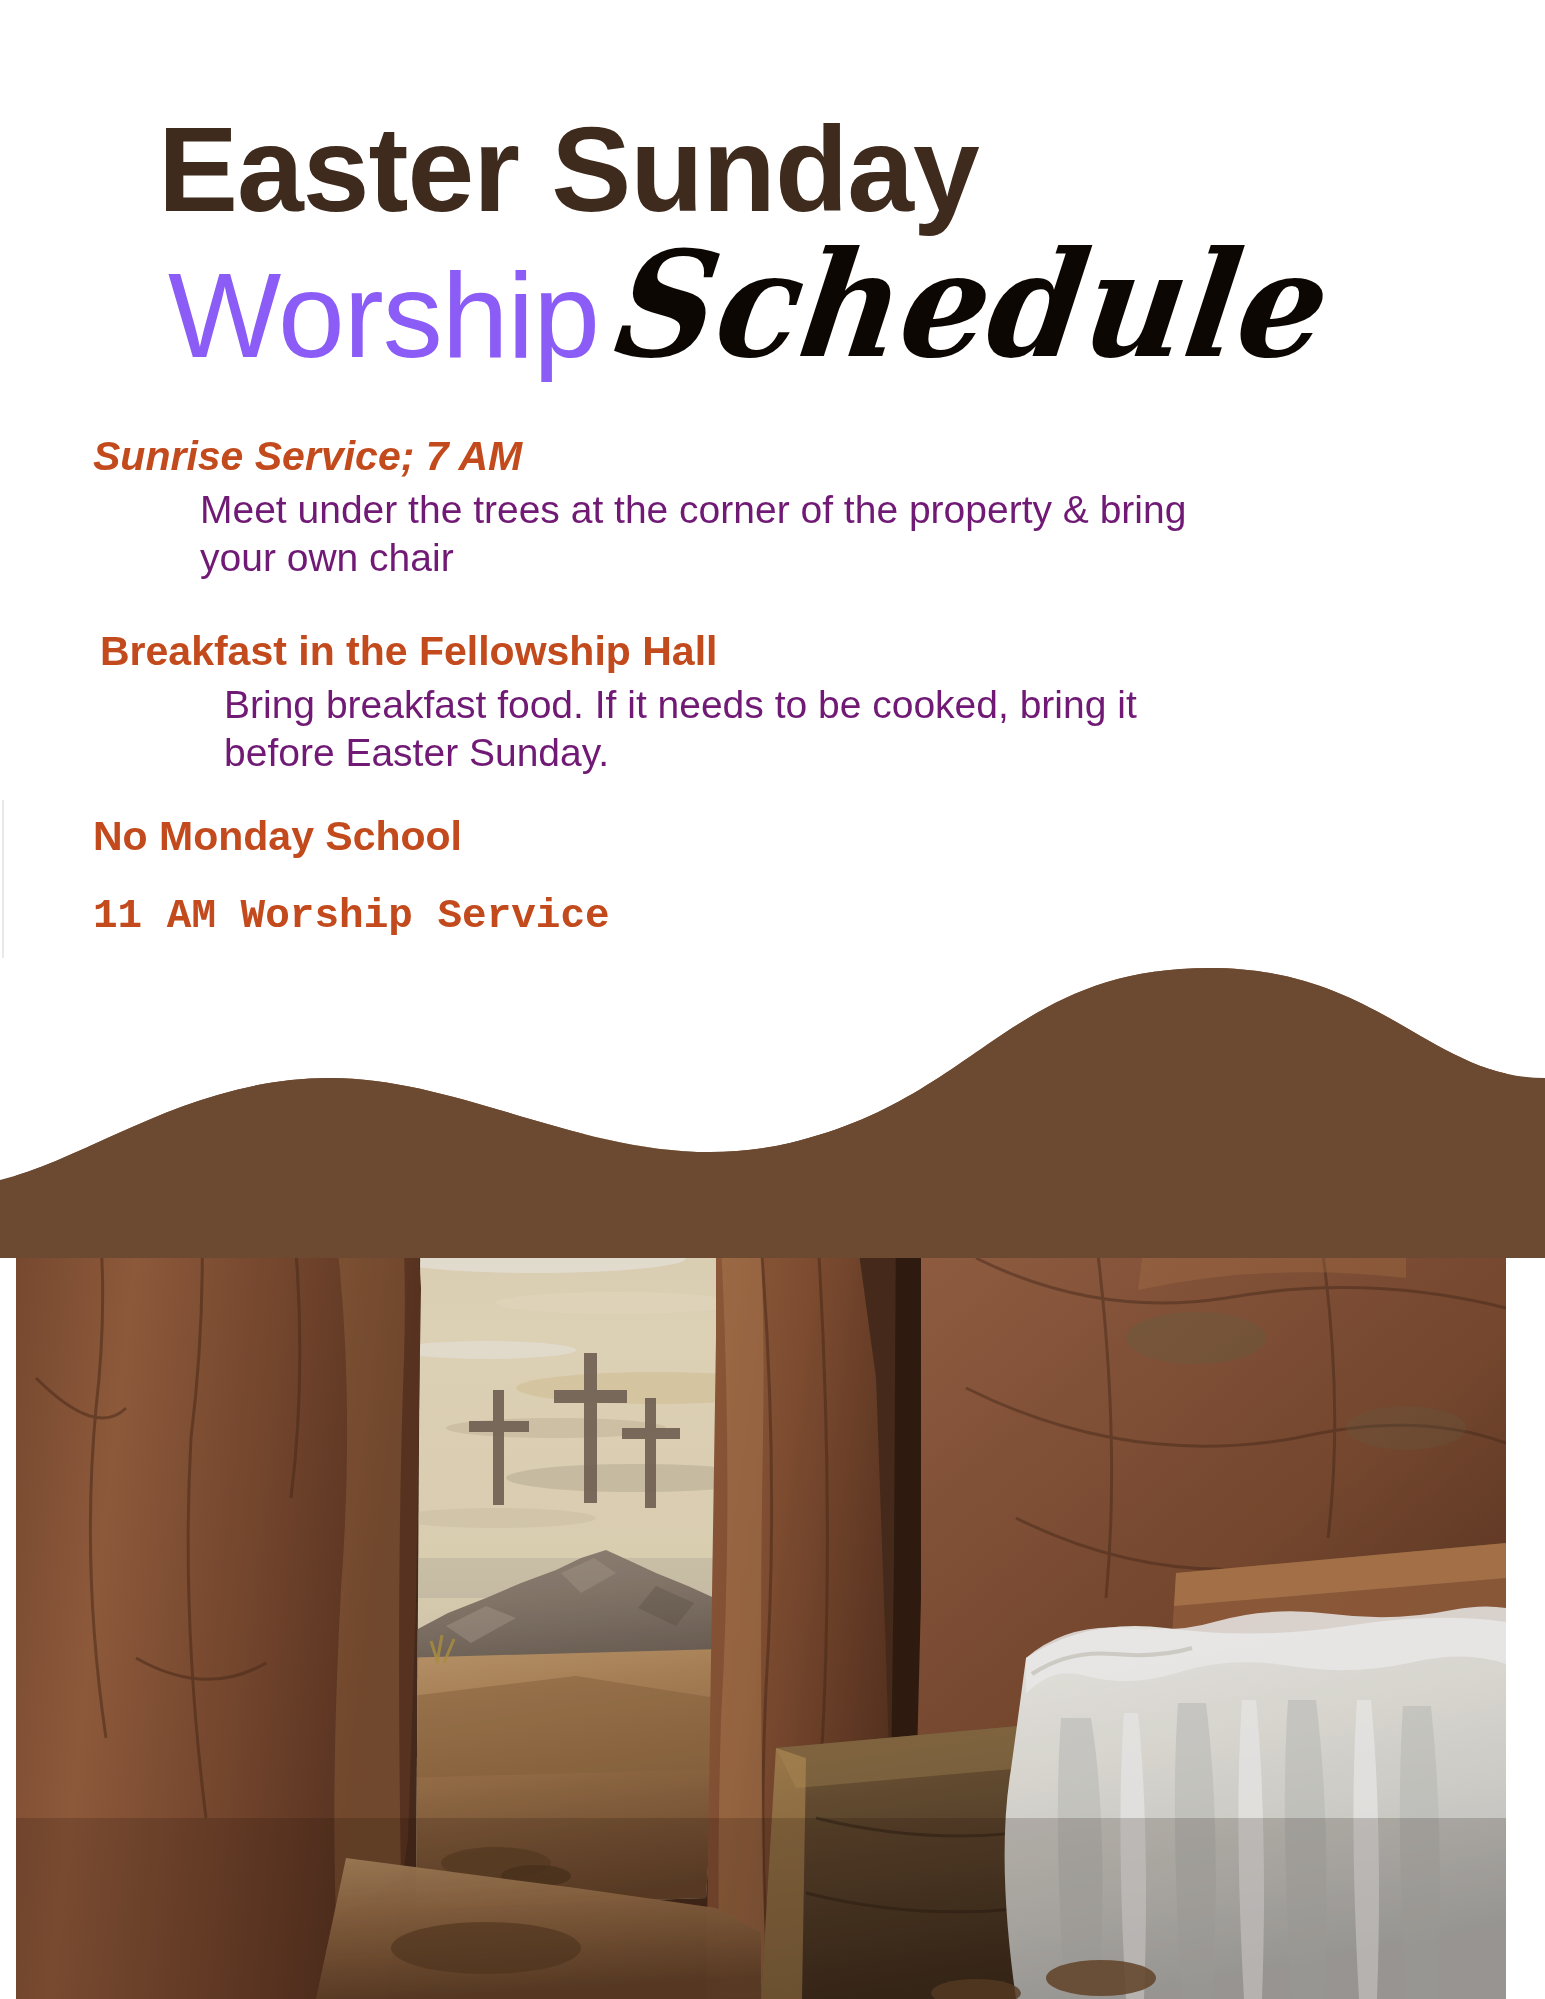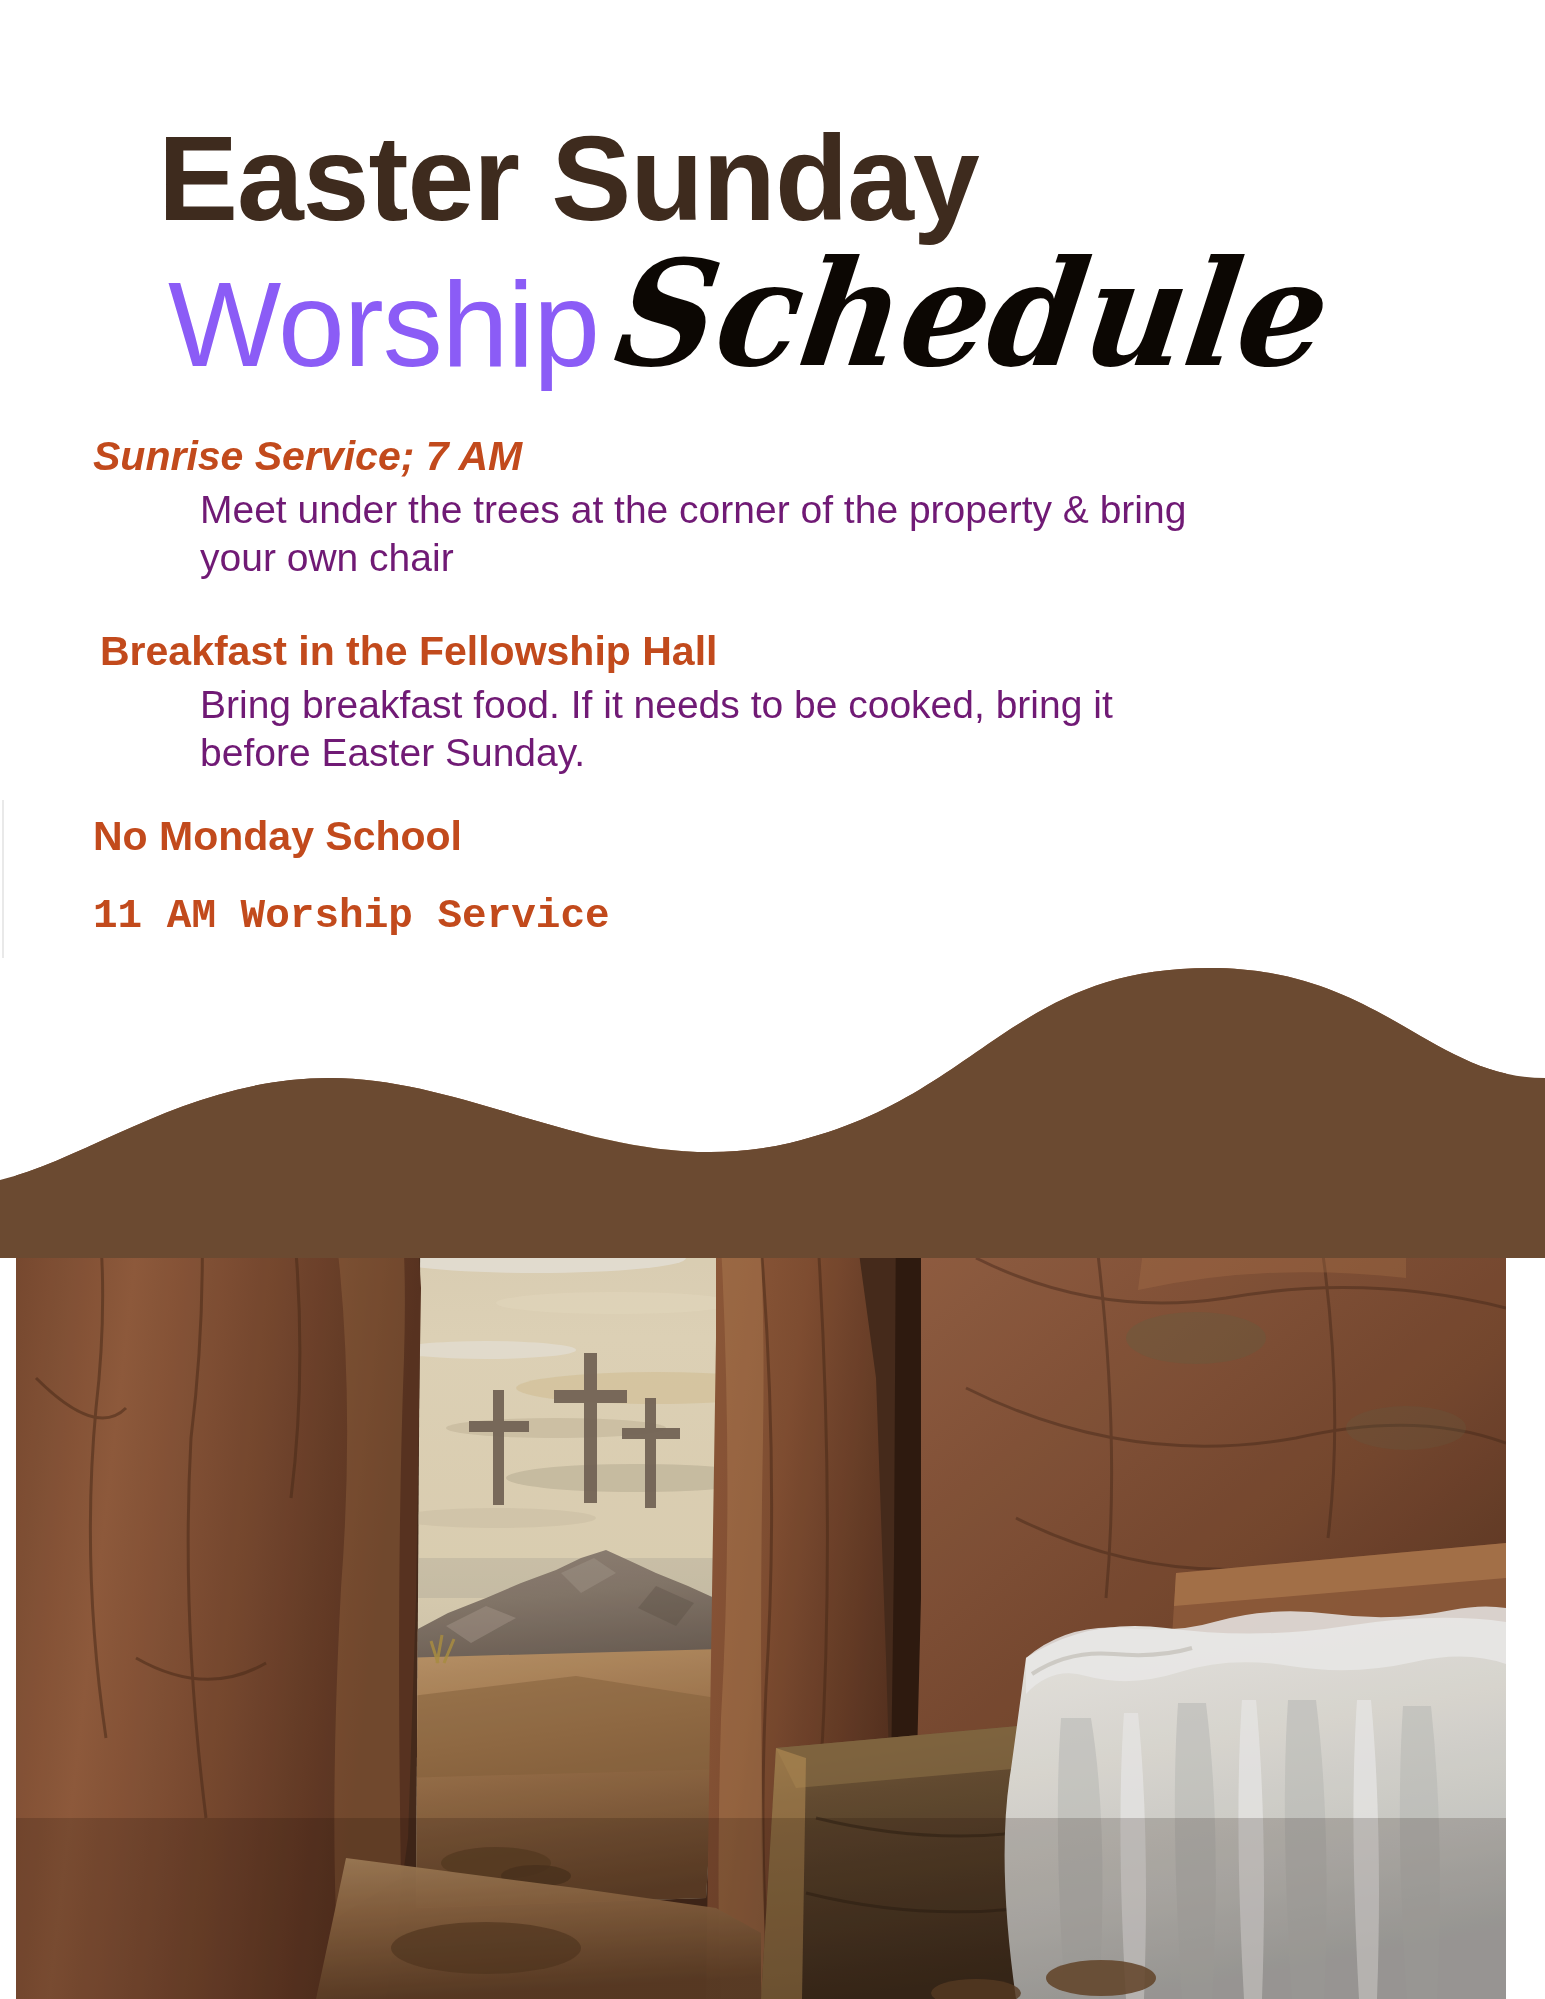--- a/index.html
+++ b/index.html
@@ -15,21 +15,21 @@
     width: 1545px;
     height: 1999px;
     background: #ffffff;
     overflow: hidden;
   }
 
   
   #title-block {
     position: absolute;
     left: 0;
-    top: 113px;
+    top: 104px;
     width: 1545px;
     height: 290px;
   }
   .title-line {
     position: absolute;
     white-space: nowrap;
     font-family: "Liberation Sans", sans-serif;
     font-weight: bold;
     letter-spacing: -1px;
   }
@@ -102,21 +102,21 @@
     line-height: 48px;
     color: #701a75;
   }
 
   #group-sunrise { top: 0px; }
   #group-sunrise .sched-heading { top: 0px; font-style: italic; }
   #group-sunrise .sched-body    { top: 54px; }
 
   #group-breakfast { top: 195px; }
   #group-breakfast .sched-heading { top: 0px; margin-left: 7px; }
-  #group-breakfast .sched-body    { top: 54px; }
+  #group-breakfast .sched-body    { top: 54px; margin-left: 24px; }
 
   #group-nosundayschool { top: 380px; }
   #group-nosundayschool .sched-heading { top: 0px; }
 
   #group-worship11 { top: 460px; }
   #group-worship11 .sched-heading { top: 0px; font-family: Liberation Mono, monospace; }
 
   #group-noevening { top: 540px; }
   #group-noevening .sched-heading { top: 0px; }
 

